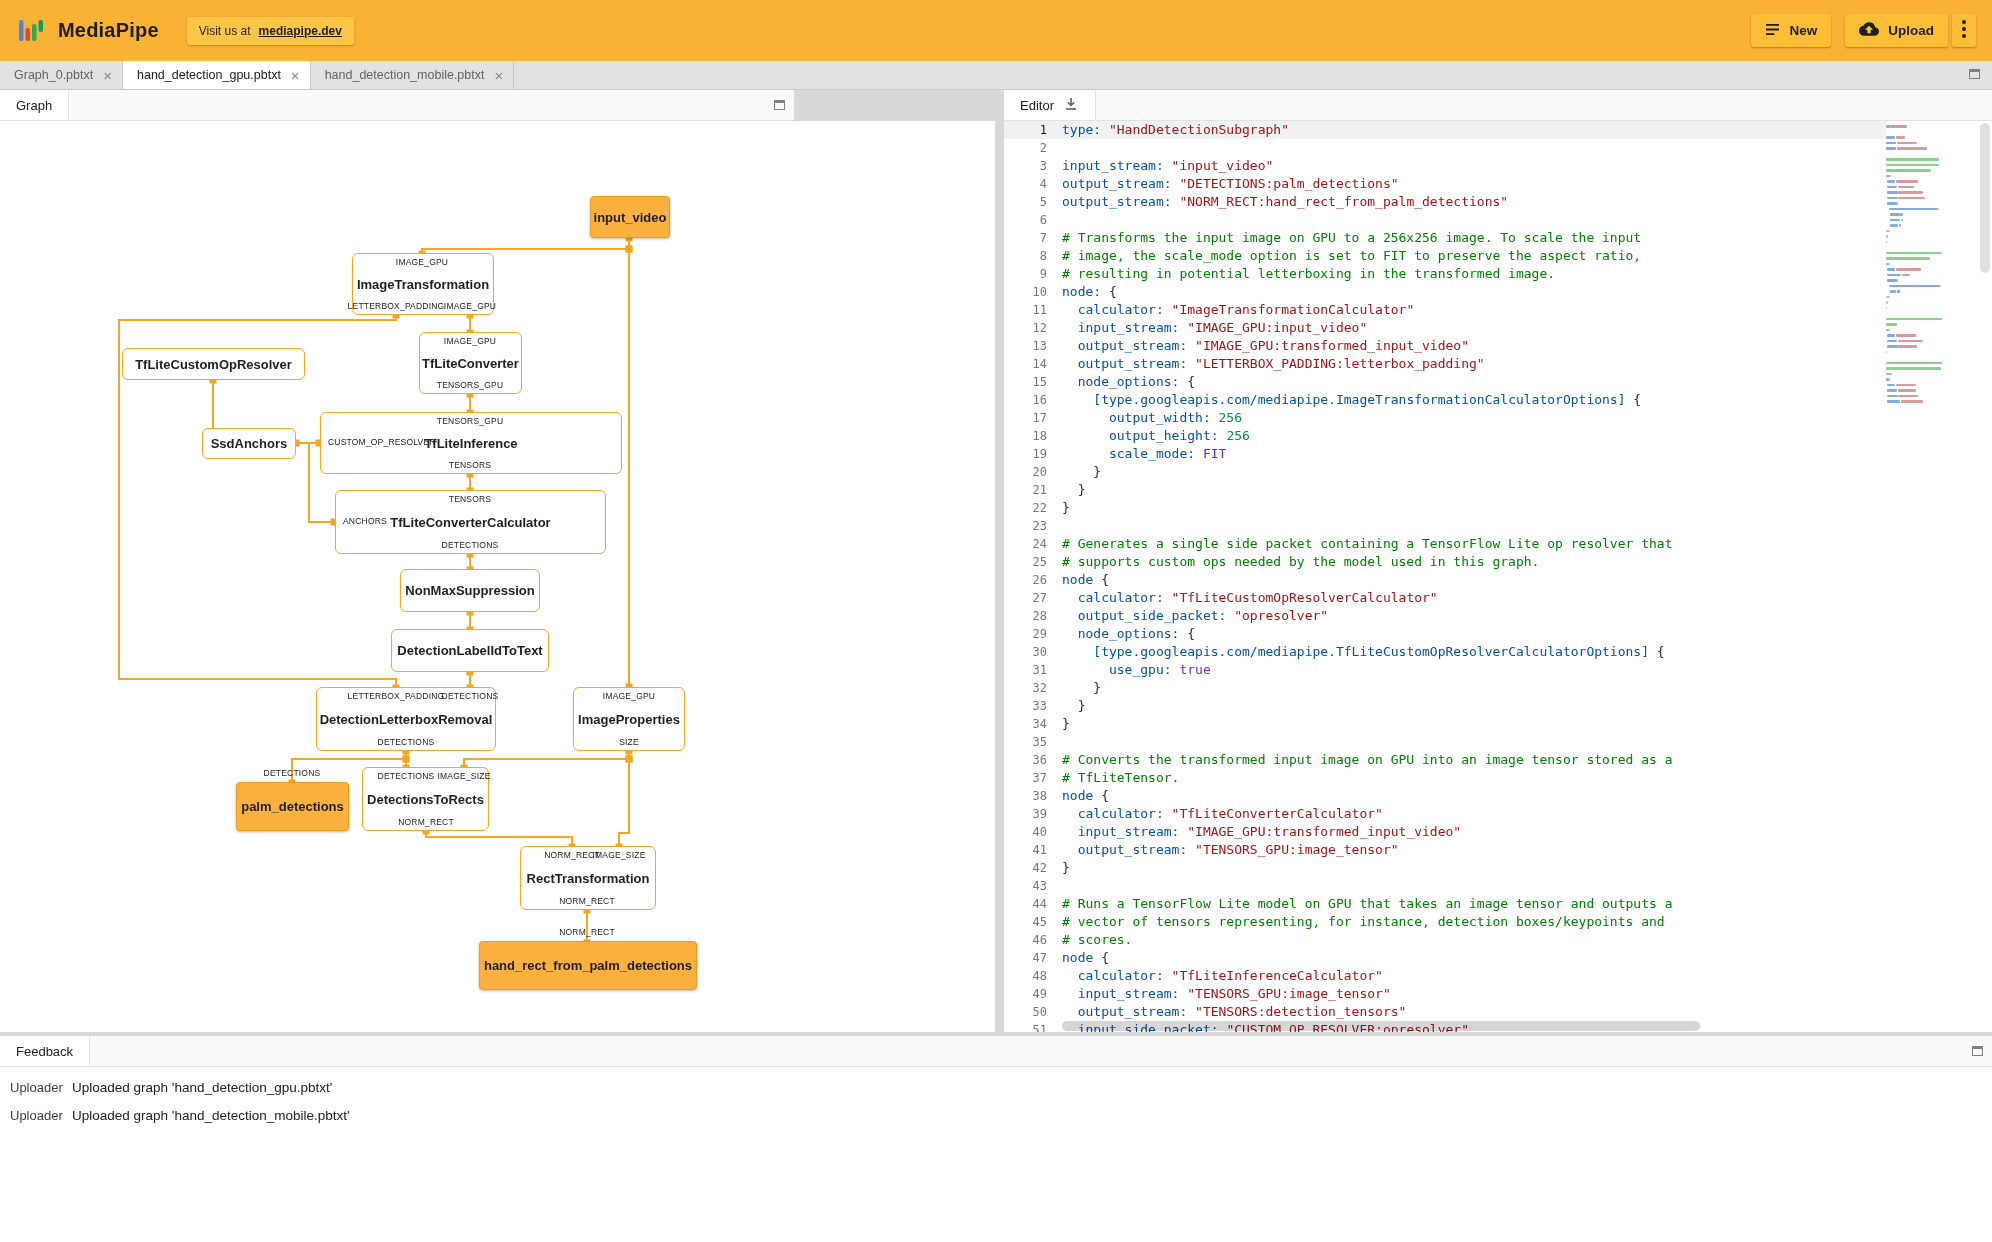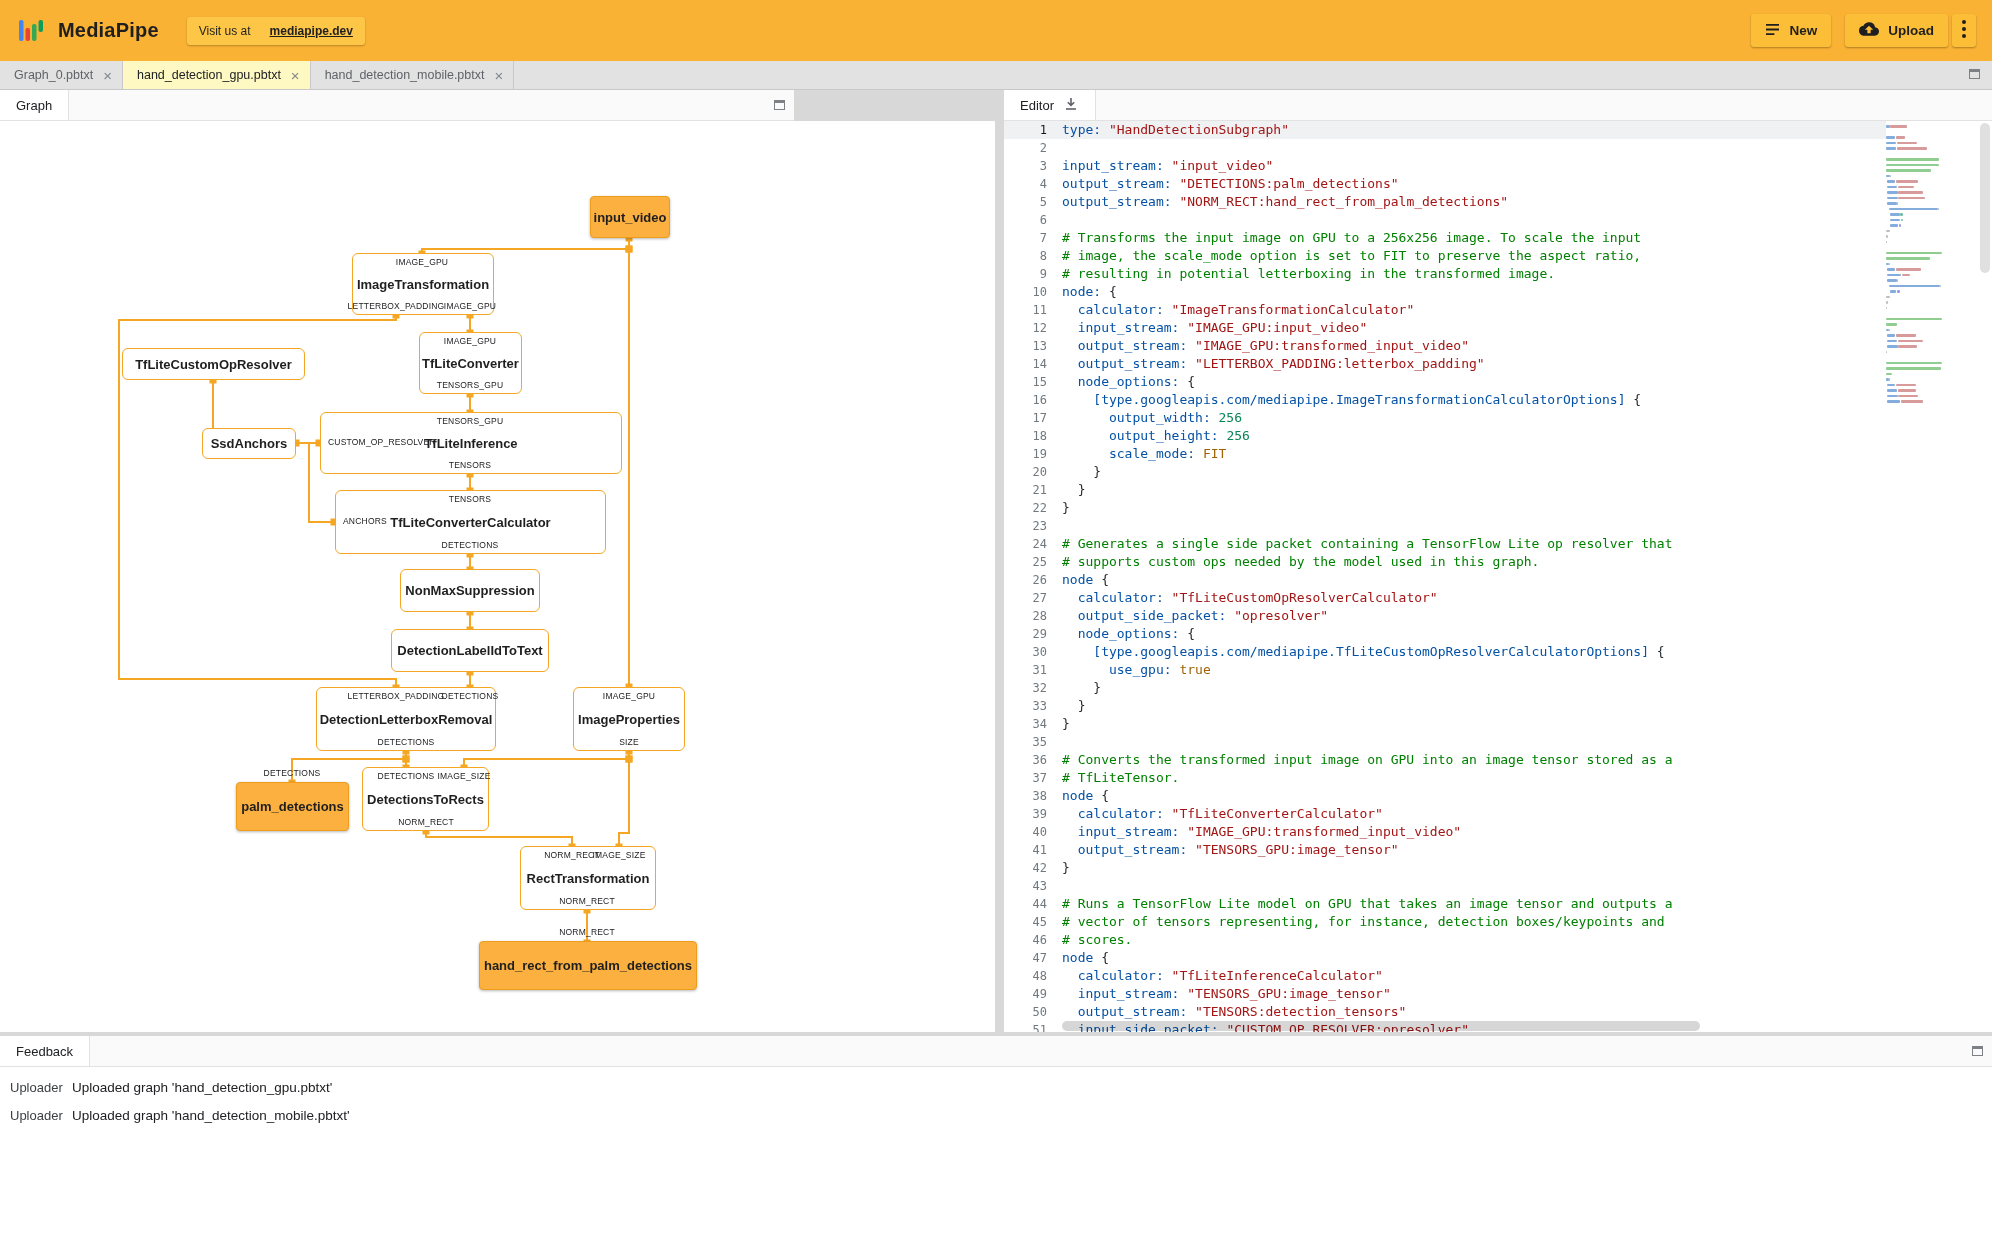--- a/index.html
+++ b/index.html
@@ -9,33 +9,33 @@
     font-family:"Liberation Sans","DejaVu Sans",sans-serif;
     color:#202124;
   }
   
   .top-bar{position:absolute;left:0;top:0;width:1992px;height:61px;background:#F9B233;
     display:flex;align-items:center;padding:0 16px;box-sizing:border-box;z-index:6;}
   .logo{width:30px;height:30px;margin-right:12px;flex:0 0 auto;}
   .app-title{font-size:20px;font-weight:700;color:#1F1F1F;letter-spacing:.2px;}
   .visit-badge{margin-left:28px;background:#FDC647;border-radius:3px;padding:7px 12px;
     font-size:12px;color:#1F1F1F;box-shadow:0 1px 2px rgba(0,0,0,.25);display:flex;align-items:center;}
-  .visit-link{text-decoration:underline;font-weight:700;color:#1F1F1F;margin-left:19px;cursor:pointer;}
+  .visit-link{text-decoration:underline;font-weight:700;color:#1F1F1F;margin-left:8px;cursor:pointer;}
   .hdr-spacer{flex:1;}
   .hdr-btn{display:flex;align-items:center;gap:9px;height:33px;padding:0 14px;background:#FDBE37;
     border:none;border-radius:3px;font-size:13.5px;font-weight:700;color:#1F1F1F;
     box-shadow:0 1px 2px rgba(0,0,0,.3);cursor:pointer;margin-left:14px;font-family:inherit;}
   .kebab-btn{width:24px;height:33px;margin-left:4px;background:#FDBE37;border:none;border-radius:3px;
     box-shadow:0 1px 2px rgba(0,0,0,.3);display:flex;align-items:center;justify-content:center;cursor:pointer;}
   
   .file-tabs{position:absolute;left:0;top:61px;width:1992px;height:29px;background:#E2E2E2;
     border-bottom:1px solid #C8C8C8;display:flex;box-sizing:border-box;z-index:5;}
   .file-tab{display:flex;align-items:center;gap:10px;padding:0 10px 0 14px;font-size:12.5px;
     color:#5F6368;border-right:1px solid #C8C8C8;cursor:pointer;white-space:nowrap;}
-  .file-tab.active{background:#fef9c3;color:#202124;text-align:center;}
+  .file-tab.active{background:#ffffff;color:#202124;text-align:center;}
   .ft-close{font-size:15px;color:#80868B;line-height:1;cursor:pointer;}
   .tabbar-expand{position:absolute;right:12px;top:9px;}
   
   .panel{position:absolute;background:#fff;}
   .graph-panel{left:0;top:90px;width:794px;height:942px;}
   .editor-panel{left:1004px;top:90px;width:988px;height:942px;}
   .feedback-panel{left:0;top:1036px;width:1992px;height:206px;}
   .panel-strip{position:relative;height:31px;background:#FAFAFA;border-bottom:1px solid #E2E2E2;
     display:flex;align-items:stretch;box-sizing:border-box;}
   .panel-tab{display:inline-flex;align-items:center;gap:9px;padding:0 16px;background:#fff;
@@ -55,21 +55,21 @@
   .port.pleft{transform:none;}
   
   .editor-body{position:absolute;left:0;top:31px;width:988px;height:911px;overflow:hidden;background:#fff;cursor:text;}
   .code-line{position:absolute;left:0;width:100%;height:18px;line-height:18px;
     font-family:"DejaVu Sans Mono","Liberation Mono",monospace;font-size:13px;white-space:pre;}
   .code-line.active{background:#F0F1F3;}
   .ln{position:absolute;left:0;top:0;width:43px;text-align:right;color:#71787E;font-size:12px;}
   .code-line.active .ln{color:#16191C;}
   .code{position:absolute;left:58px;top:0;}
   .tok-k{color:#0451A5;} .tok-s{color:#A31515;} .tok-c{color:#008000;}
-  .tok-n{color:#098658;} .tok-w{color:#a16207;} .tok-p{color:#24292E;}
+  .tok-n{color:#098658;} .tok-w{color:#6d28d9;} .tok-p{color:#24292E;}
   .minimap{position:absolute;top:0;right:14px;width:92px;height:911px;background:#fff;z-index:3;}
   .mm-seg{position:absolute;height:2.5px;border-radius:1px;opacity:.85;}
   .mm-k{background:#6f9fd8;} .mm-s{background:#d08a8a;} .mm-c{background:#7cc47c;}
   .mm-n{background:#58b294;} .mm-w{background:#8888e8;} .mm-p{background:#aeb4ba;}
   .vscroll{position:absolute;top:0;right:0;width:14px;height:911px;background:#fff;z-index:4;}
   .vthumb{position:absolute;top:2px;right:2px;width:10px;height:150px;background:rgba(0,0,0,.12);border-radius:6px;}
   .hscroll{position:absolute;left:58px;right:112px;bottom:1px;height:10px;z-index:5;}
   .hthumb{position:absolute;left:0;top:0;height:10px;width:78%;background:rgba(0,0,0,.16);border-radius:5px;}
   
   .feedback-body{position:absolute;left:0;top:31px;right:0;bottom:0;padding-top:6px;background:#fff;}

